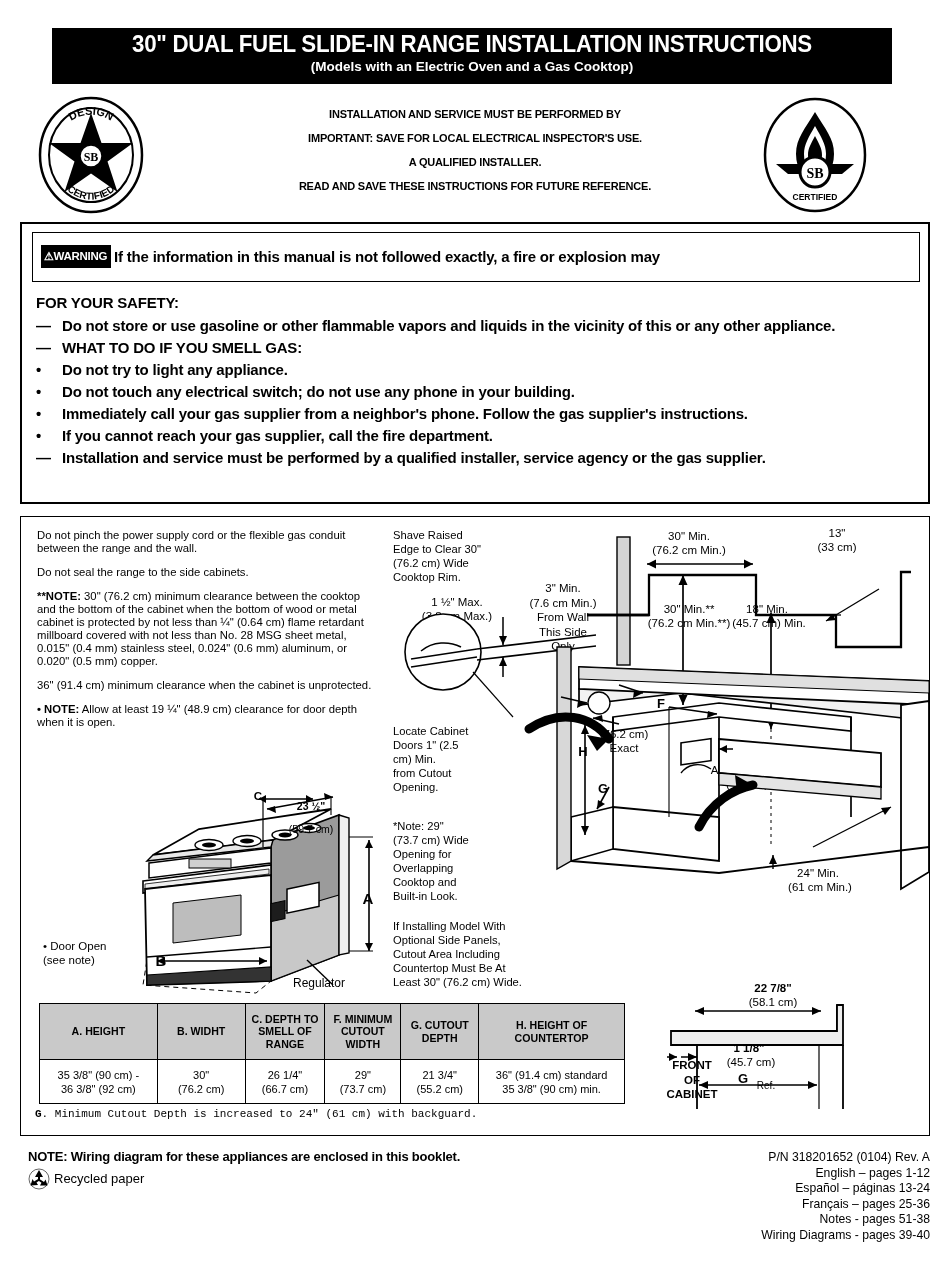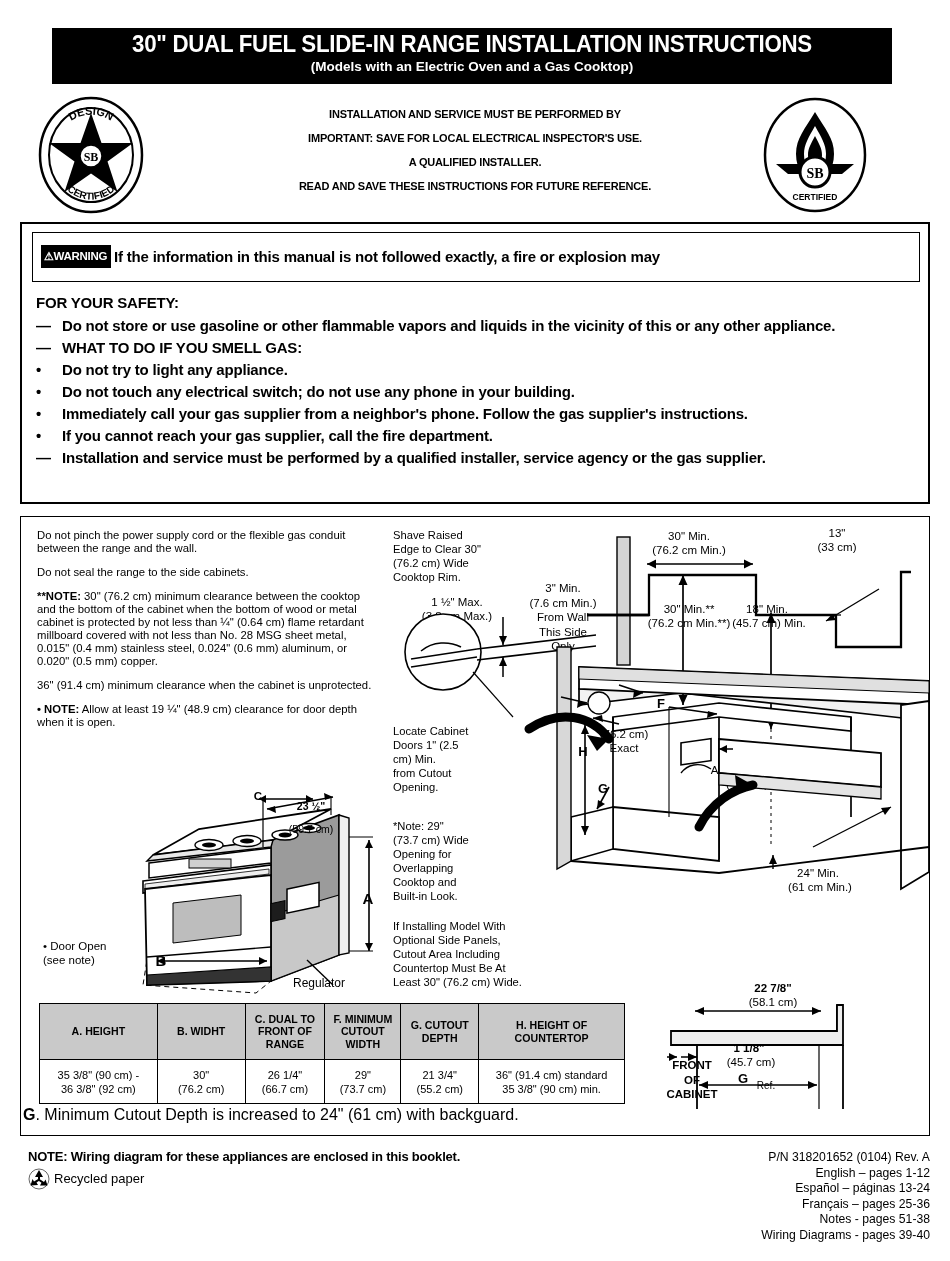--- a/index.html
+++ b/index.html
@@ -81,22 +81,22 @@
   .spec-table th{
     background:#c9c9c9; border:1.3px solid #000; font-weight:bold;
     padding:4px 2px; text-align:center; line-height:12.5px; height:56px;
     vertical-align:middle;
   }
   .spec-table td{
     border:1.3px solid #000; text-align:center; padding:5px 2px;
     line-height:14px; font-size:11px; height:44px; vertical-align:middle;
   }
   .gnote{
-    position:absolute; left:2px; top:590px; width:586px;
-    font-size:16px; line-height:15px;
+    position:absolute; left:14px; top:590px; width:586px;
+    font-size:11px; line-height:15px;font-family:Liberation Mono, monospace;
   }
 
   
   .foot-note{
     position:absolute; left:28px; top:1148px; width:520px;
     font-size:13px; font-weight:bold; line-height:17px; letter-spacing:-0.2px;
   }
   .recyc{ position:absolute; left:28px; top:1168px; display:flex; align-items:center; gap:4px;}
   .recyc-lbl{ font-size:13px; line-height:16px; }
   .pn-block{
@@ -481,21 +481,21 @@
           <th style="width:118px;">
             <b>A.</b>
             <span>HEIGHT</span>
           </th>
           <th style="width:88px;">
             <b>B.</b>
             <span>WIDHT</span>
           </th>
           <th style="width:80px;">
             <b>C.</b>
-            <span>DUAL TO FRONT OF RANGE</span>
+            <span>DEPTH TO SMELL OF RANGE</span>
           </th>
           <th style="width:76px;">
             <b>F.</b>
             <span>MINIMUM CUTOUT WIDTH</span>
           </th>
           <th style="width:78px;">
             <b>G.</b>
             <span>CUTOUT DEPTH</span>
           </th>
           <th style="width:146px;">

